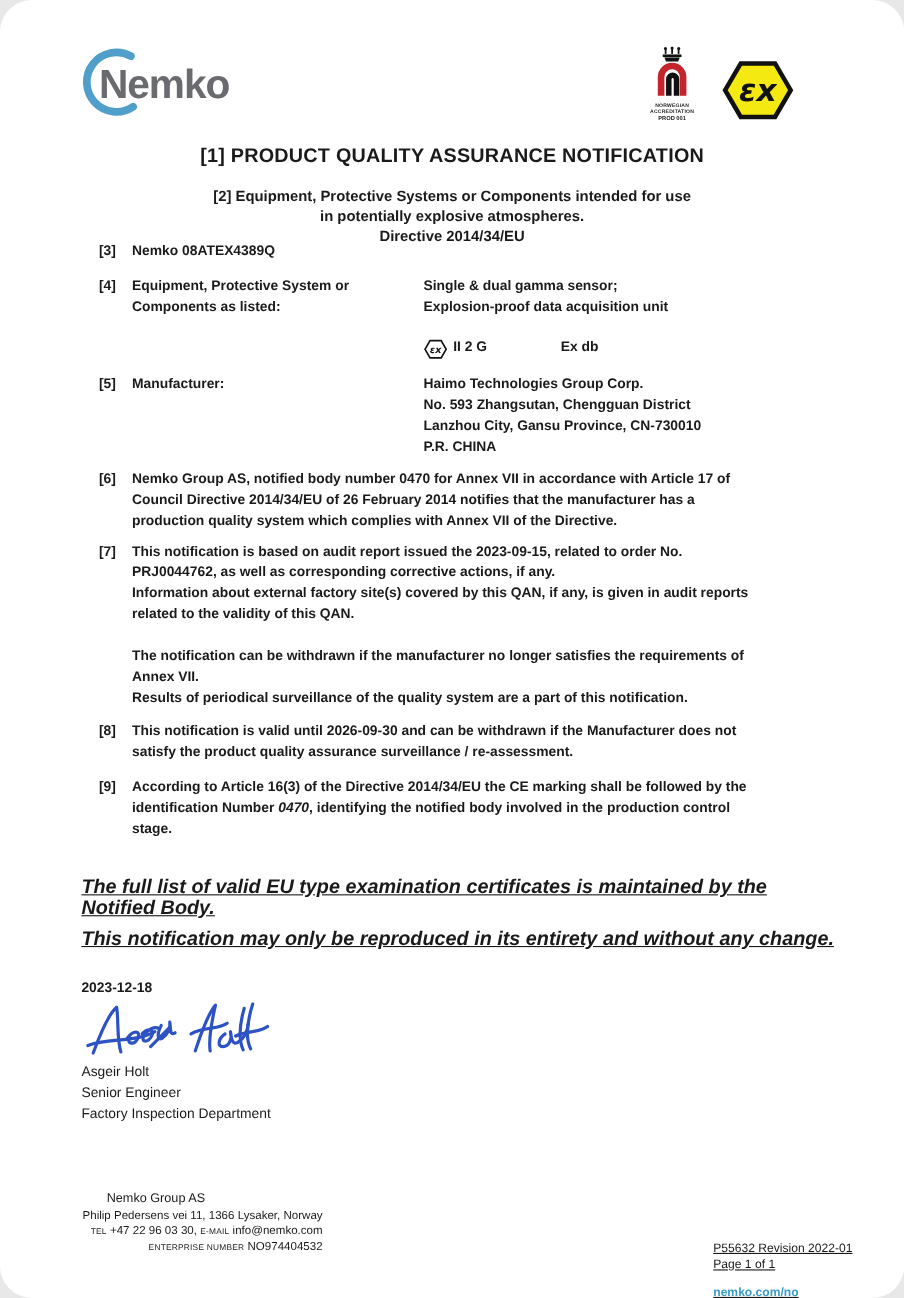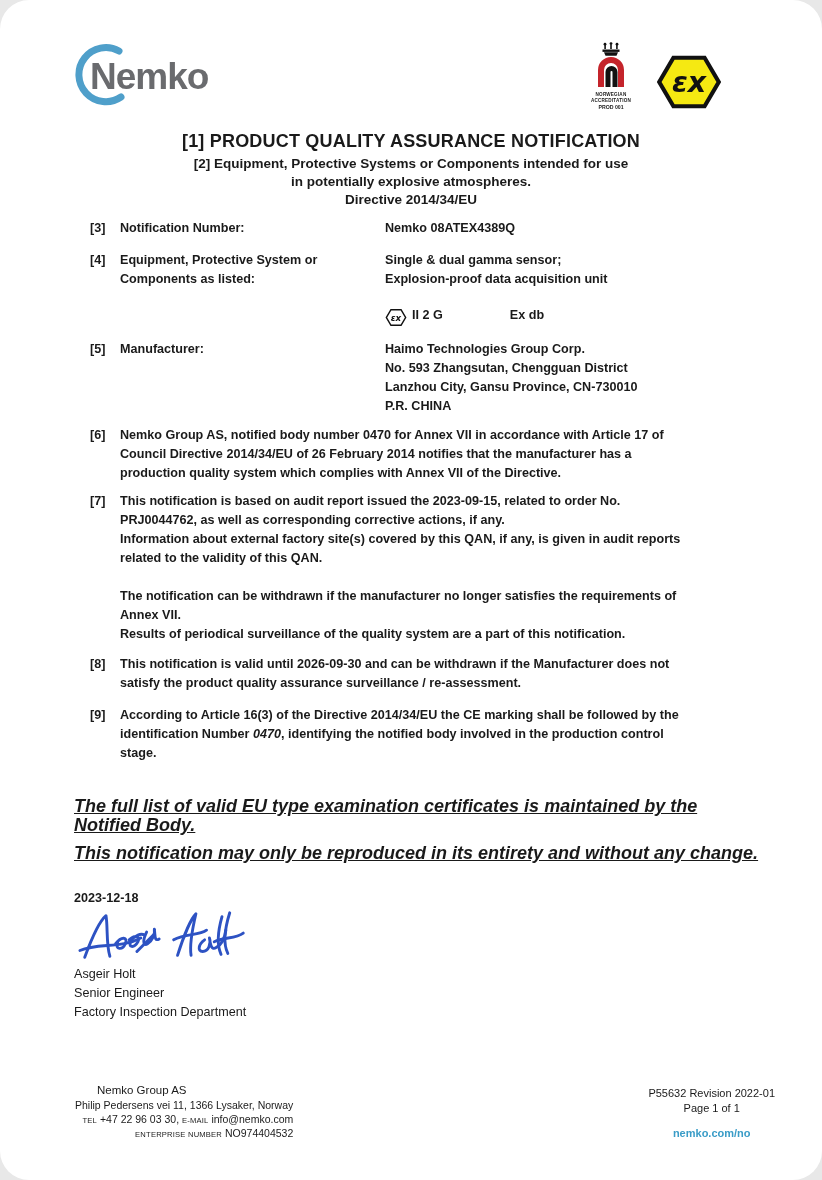--- a/index.html
+++ b/index.html
@@ -13,21 +13,21 @@
   .header-logo { position:absolute; left:72px; top:42px; }
   .badges { position:absolute; right:100px; top:42px; display:flex; align-items:flex-start; gap:18px; }
   .na-badge { width:54px; text-align:center; }
   .na-badge .na-text { font-size:4.6px; font-weight:bold; line-height:1.25; letter-spacing:.2px; }
   .na-badge .na-prod { font-size:5.2px; font-weight:bold; margin-top:1px; }
   .ex-badge { margin-top:12px; }
 
   
   .title-block { position:absolute; left:0; top:131px; width:100%; text-align:center; }
   .title-main { font-size:18px; font-weight:bold; letter-spacing:.2px; }
-  .title-sub { font-size:13.5px; font-weight:bold; line-height:18px; white-space:pre-line; margin-top:3px; }
+  .title-sub { font-size:13.5px; font-weight:bold; line-height:18px; white-space:pre-line; margin-top:18px; }
 
   
   .sections { position:absolute; left:90px; top:219px; width:680px; font-size:12.6px; font-weight:bold; line-height:19px; }
   .row { display:grid; grid-template-columns:30px 1fr; margin-bottom:13px; }
   .row.cols3 { grid-template-columns:30px 265px 1fr; }
   .pre { white-space:pre-line; }
   .num { }
   .marking-row { display:flex; align-items:center; margin-bottom:15px; margin-top:2px; }
   .marking-row .hex-sm { margin-right:5px; position:relative; top:2px; }
   .marking-code { margin-left:67px; }
@@ -43,21 +43,21 @@
   .sig-date { font-size:12.6px; font-weight:bold; }
   .sig-svg { display:block; margin:2px 0 0 0; }
   .sig-lines { font-size:12.6px; font-weight:normal; line-height:19px; white-space:pre-line; margin-top:0px; }
 
   
   .footer-left { position:absolute; left:75px; top:1084px; }
   .f-company { font-size:11.5px; font-weight:normal; margin-bottom:3px;margin-left:22px; }
   .f-address { font-size:10.5px; margin-bottom:2px; }
   .f-line { font-size:10.5px; margin-bottom:2px;text-align:right; }
   .f-caps { font-size:7.6px; letter-spacing:.2px; }
-  .footer-right { position:absolute; right:47px; top:1086px; text-align:center; }
+  .footer-right { position:absolute; right:47px; top:1128px; text-align:left;text-decoration:underline; }
   .f-ref, .f-page { font-size:11px; line-height:15px; }
   .f-site { font-size:11px; font-weight:bold; margin-top:11px; }
 </style>
 </head>
 <body>
 
 <div class="page">
 
   <div class="header-logo">
     <svg width="152" height="64" viewBox="0 0 152 64">
@@ -101,21 +101,20 @@
     <div class="title-main">[1] PRODUCT QUALITY ASSURANCE NOTIFICATION</div>
     <div class="title-sub">[2] Equipment, Protective Systems or Components intended for use
 in potentially explosive atmospheres.
 Directive 2014/34/EU</div>
   </div>
 
   <div class="sections">
 
     <div class="row cols3">
       <span class="num">[3]</span>
-      <span>Notification Number:</span>
       <span>Nemko 08ATEX4389Q</span>
     </div>
 
     <div class="row cols3" style="margin-bottom:15px;">
       <span class="num">[4]</span>
       <span class="pre">Equipment, Protective System or
 Components as listed:</span>
       <span class="pre">Single &amp; dual gamma sensor;
 Explosion-proof data acquisition unit</span>
     </div>

